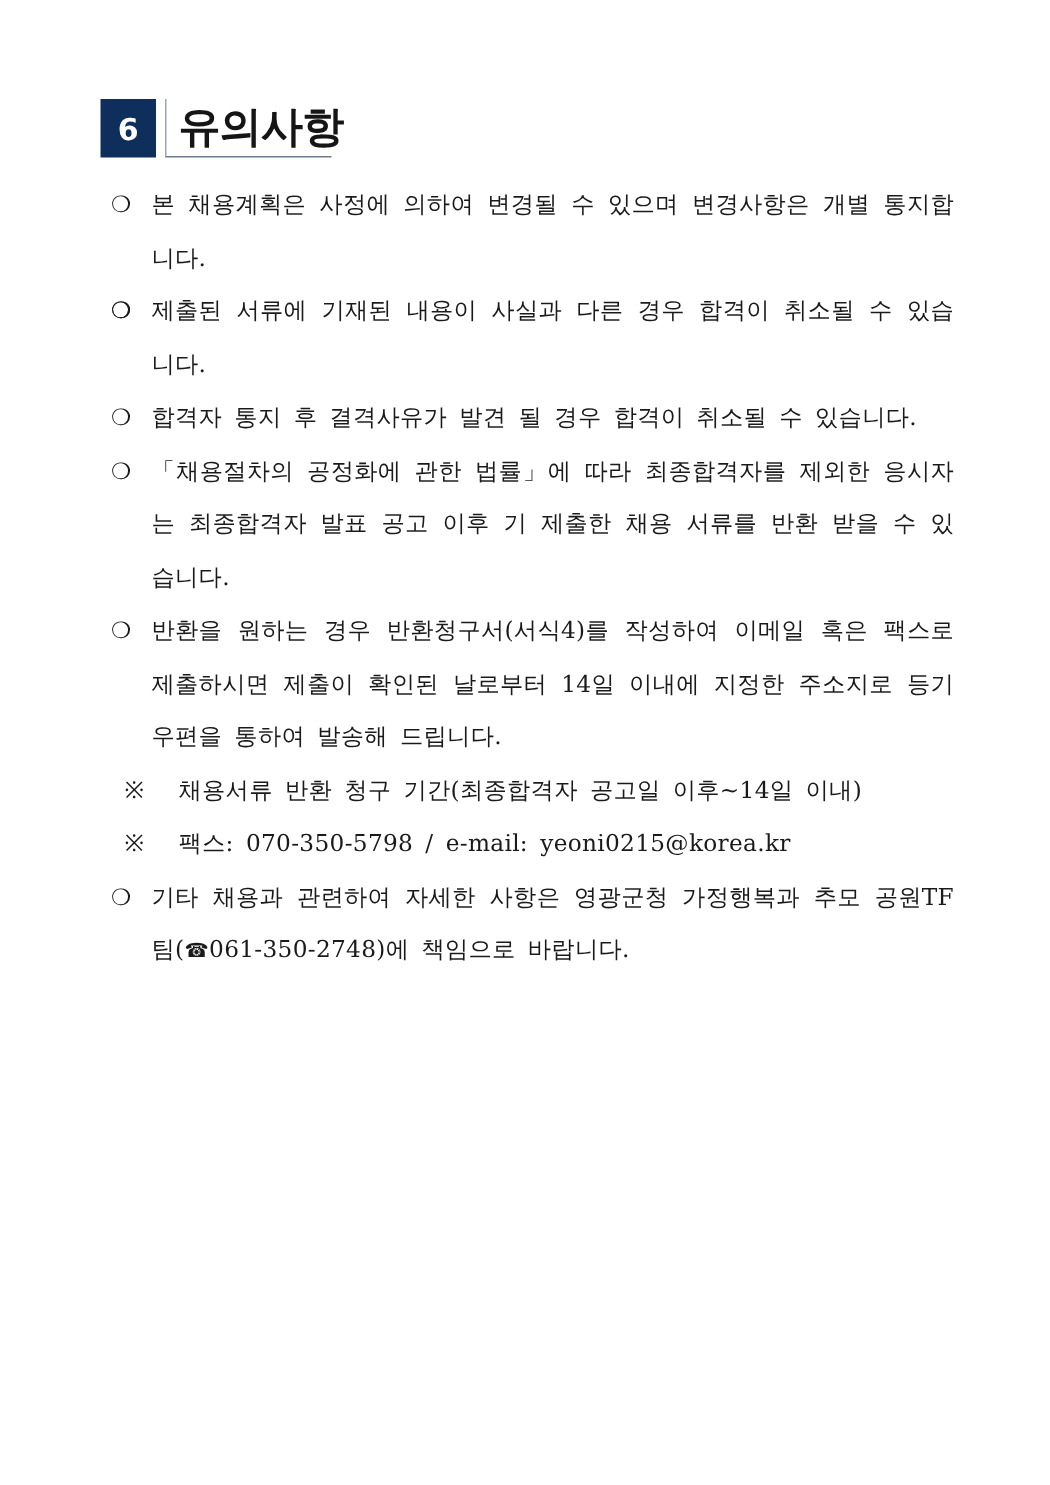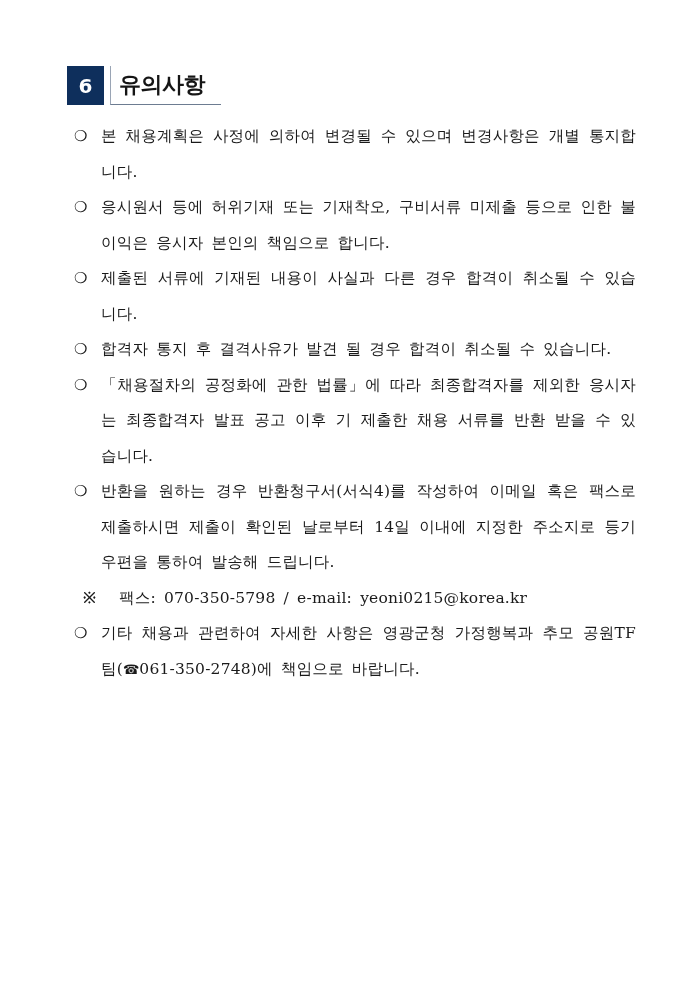--- a/index.html
+++ b/index.html
@@ -40,21 +40,21 @@
       border-left: 1px solid #9aa5b5;
       border-bottom: 1px solid #6d7c91;
       padding: 0 30px 0 8px;
       display: flex;
       align-items: center;
       width: 72px;
     }
     .section-title {
       font-family: "DejaVu Sans", "Liberation Sans", sans-serif;
       font-weight: bold;
-      font-size: 22px;
+      font-size: 28px;
       color: #151515;
       letter-spacing: -0.5px;
       white-space: nowrap;
     }
     .content {
       position: absolute;
       left: 74px;
       top: 119px;
       width: 562px;
     }
@@ -103,40 +103,40 @@
   </div>
 </div>
 
 <div class="content">
   <div class="item">
     <span class="bullet">❍</span>
     <span>본 채용계획은 사정에 의하여 변경될 수 있으며 변경사항은 개별 통지합니다.</span>
   </div>
   <div class="item">
     <span class="bullet">❍</span>
-    <span>응시원서 등에 허위기재 또는 기재착오, 구비서류 미제출 등으로 인한 불이익은 응시자 본인의 책임으로 합니다.</span>
   </div>
   <div class="item">
     <span class="bullet">❍</span>
     <span>제출된 서류에 기재된 내용이 사실과 다른 경우 합격이 취소될 수 있습니다.</span>
   </div>
   <div class="item">
     <span class="bullet">❍</span>
     <span>합격자 통지 후 결격사유가 발견 될 경우 합격이 취소될 수 있습니다.</span>
   </div>
   <div class="item">
     <span class="bullet">❍</span>
     <span>「채용절차의 공정화에 관한 법률」에 따라 최종합격자를 제외한 응시자는 최종합격자 발표 공고 이후 기 제출한 채용 서류를 반환 받을 수 있습니다.</span>
   </div>
   <div class="item">
     <span class="bullet">❍</span>
     <span>반환을 원하는 경우 반환청구서(서식4)를 작성하여 이메일 혹은 팩스로 제출하시면 제출이 확인된 날로부터 14일 이내에 지정한 주소지로 등기우편을 통하여 발송해 드립니다.</span>
   </div>
   <div class="note">
     <span class="mark">※</span>
+    <span>채용서류 반환 청구 기간(최종합격자 공고일 이후~14일 이내)</span>
   </div>
   <div class="note">
     <span class="mark">※</span>
     <span>팩스: 070-350-5798 / e-mail: yeoni0215@korea.kr</span>
   </div>
   <div class="item">
     <span class="bullet">❍</span>
     <span>기타 채용과 관련하여 자세한 사항은 영광군청 가정행복과 추모 공원TF팀(</span><span class="phone-icon">☎</span><span>061-350-2748</span><span>)에 책임으로 바랍니다.</span>
   </div>
 </div>

